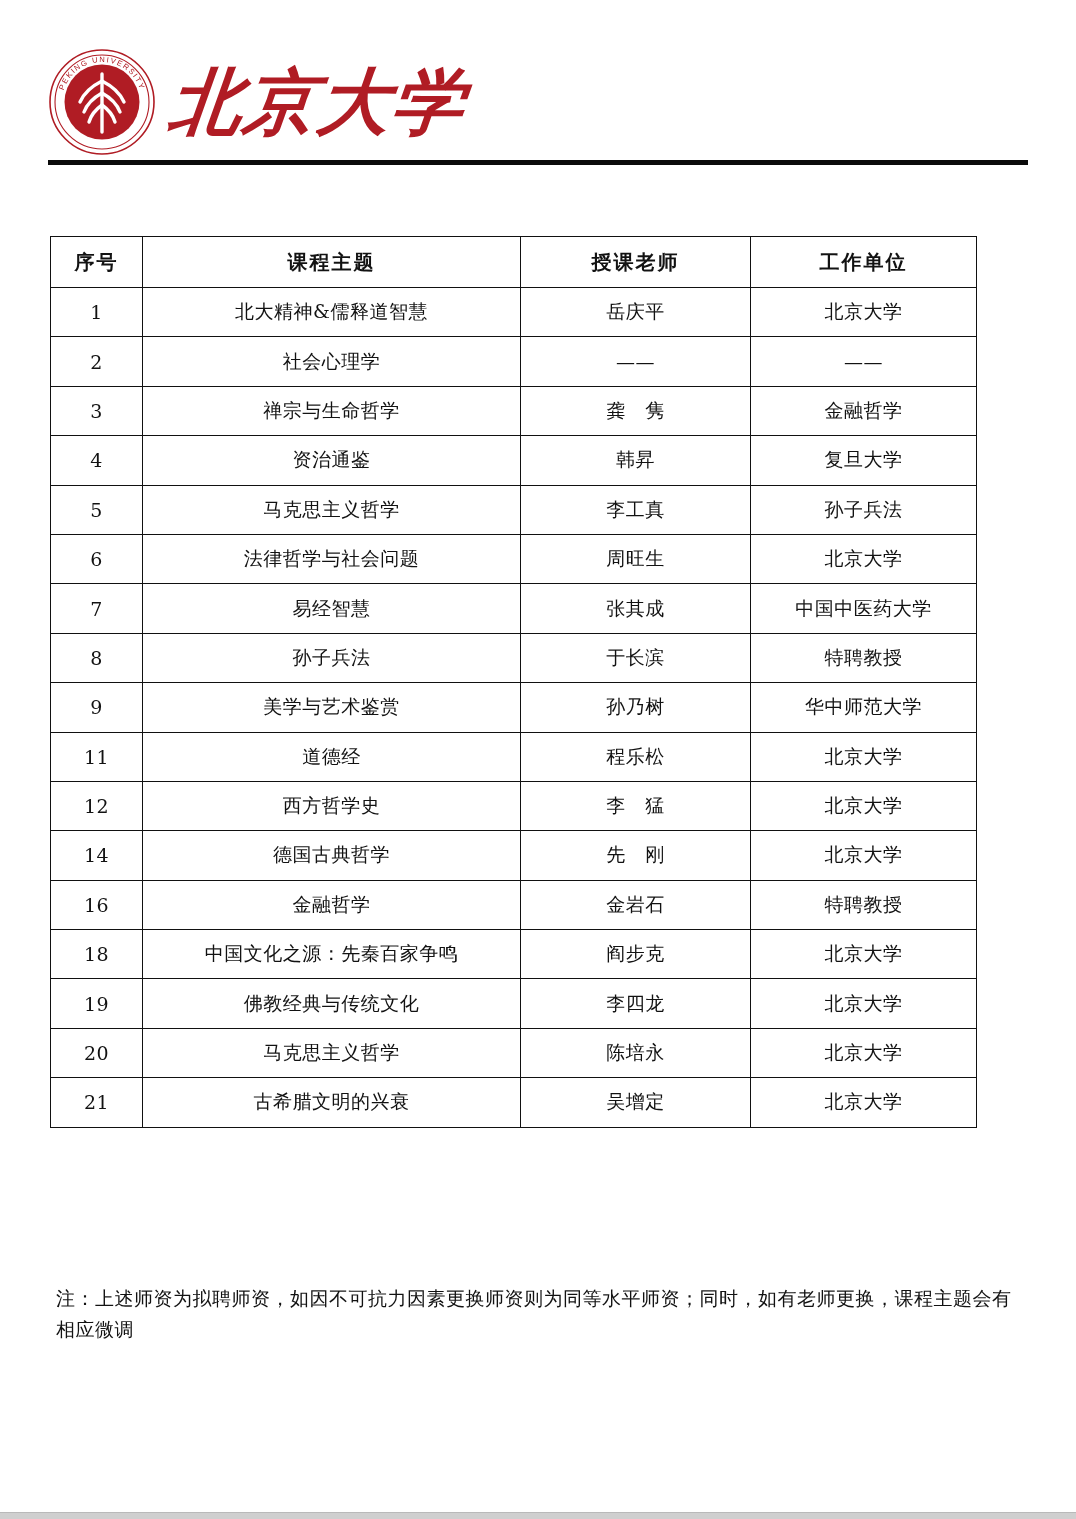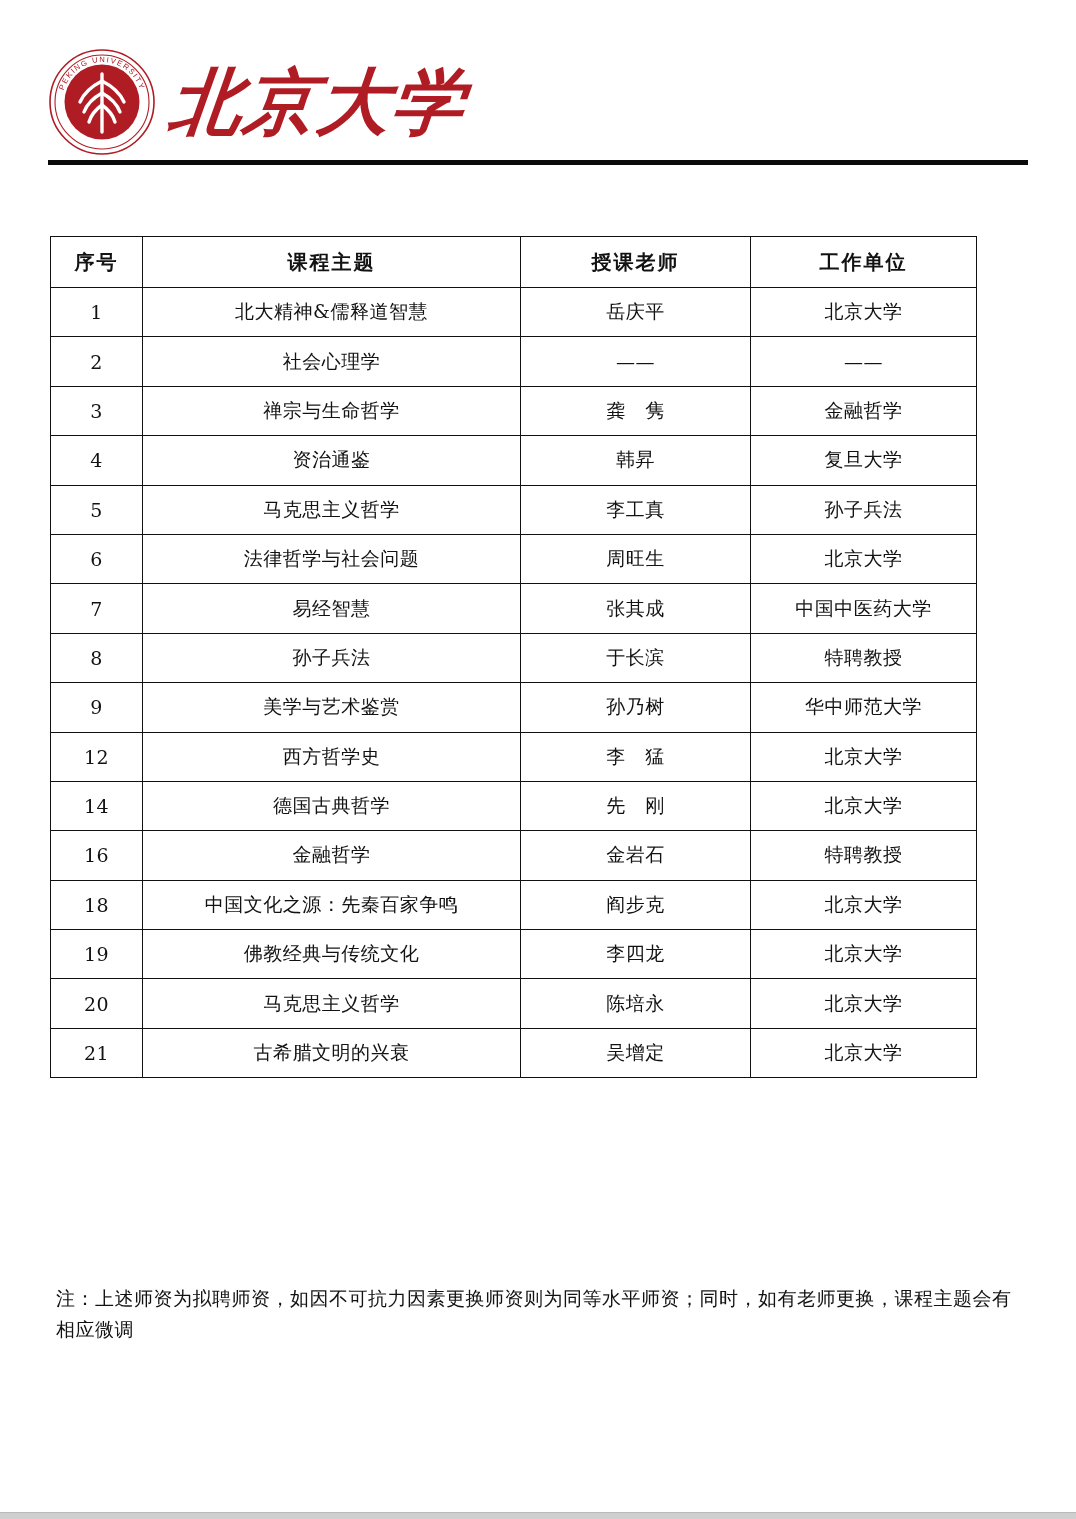--- a/index.html
+++ b/index.html
@@ -260,20 +260,26 @@
             <td>于长滨</td>
             <td>特聘教授</td>
           </tr>
           <tr>
             <td class="col-no">9</td>
             <td>美学与艺术鉴赏</td>
             <td>孙乃树</td>
             <td>华中师范大学</td>
           </tr>
           <tr>
+            <td class="col-no">11</td>
+            <td>道德经</td>
+            <td>程乐松</td>
+            <td>北京大学</td>
+          </tr>
+          <tr>
             <td class="col-no">12</td>
             <td>西方哲学史</td>
             <td>李　猛</td>
             <td>北京大学</td>
           </tr>
           <tr>
             <td class="col-no">14</td>
             <td>德国古典哲学</td>
             <td>先　刚</td>
             <td>北京大学</td>

